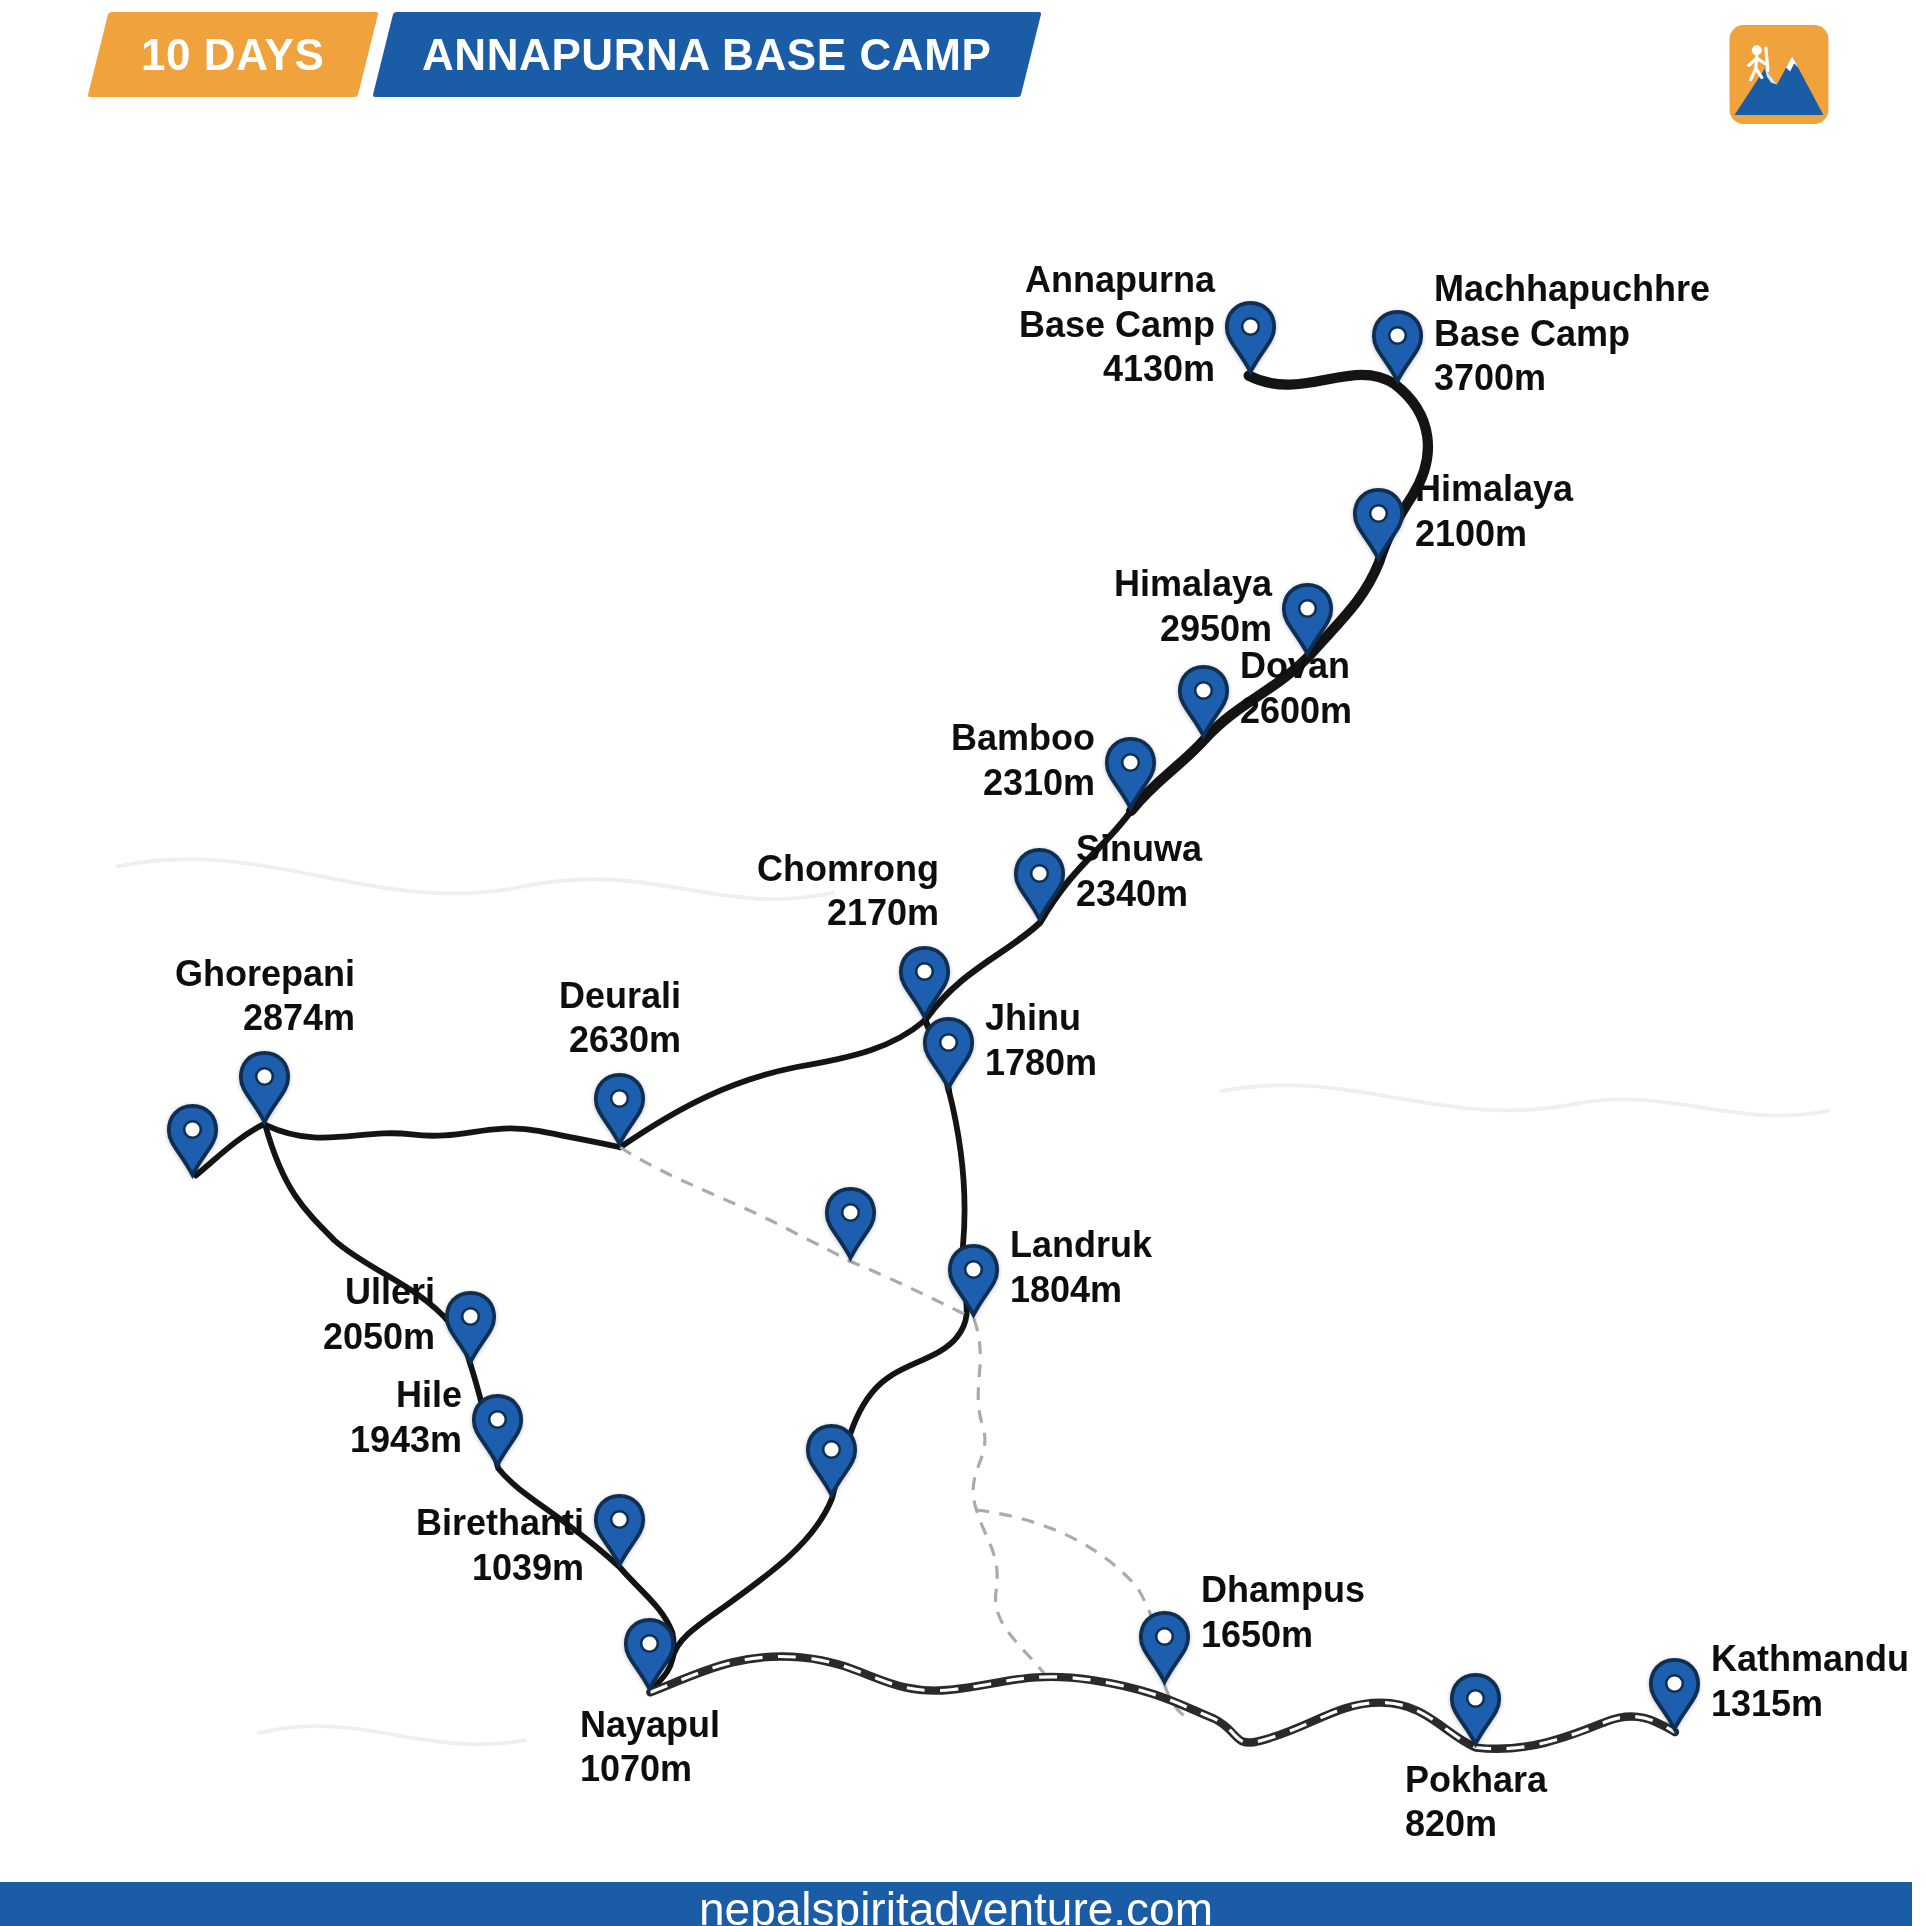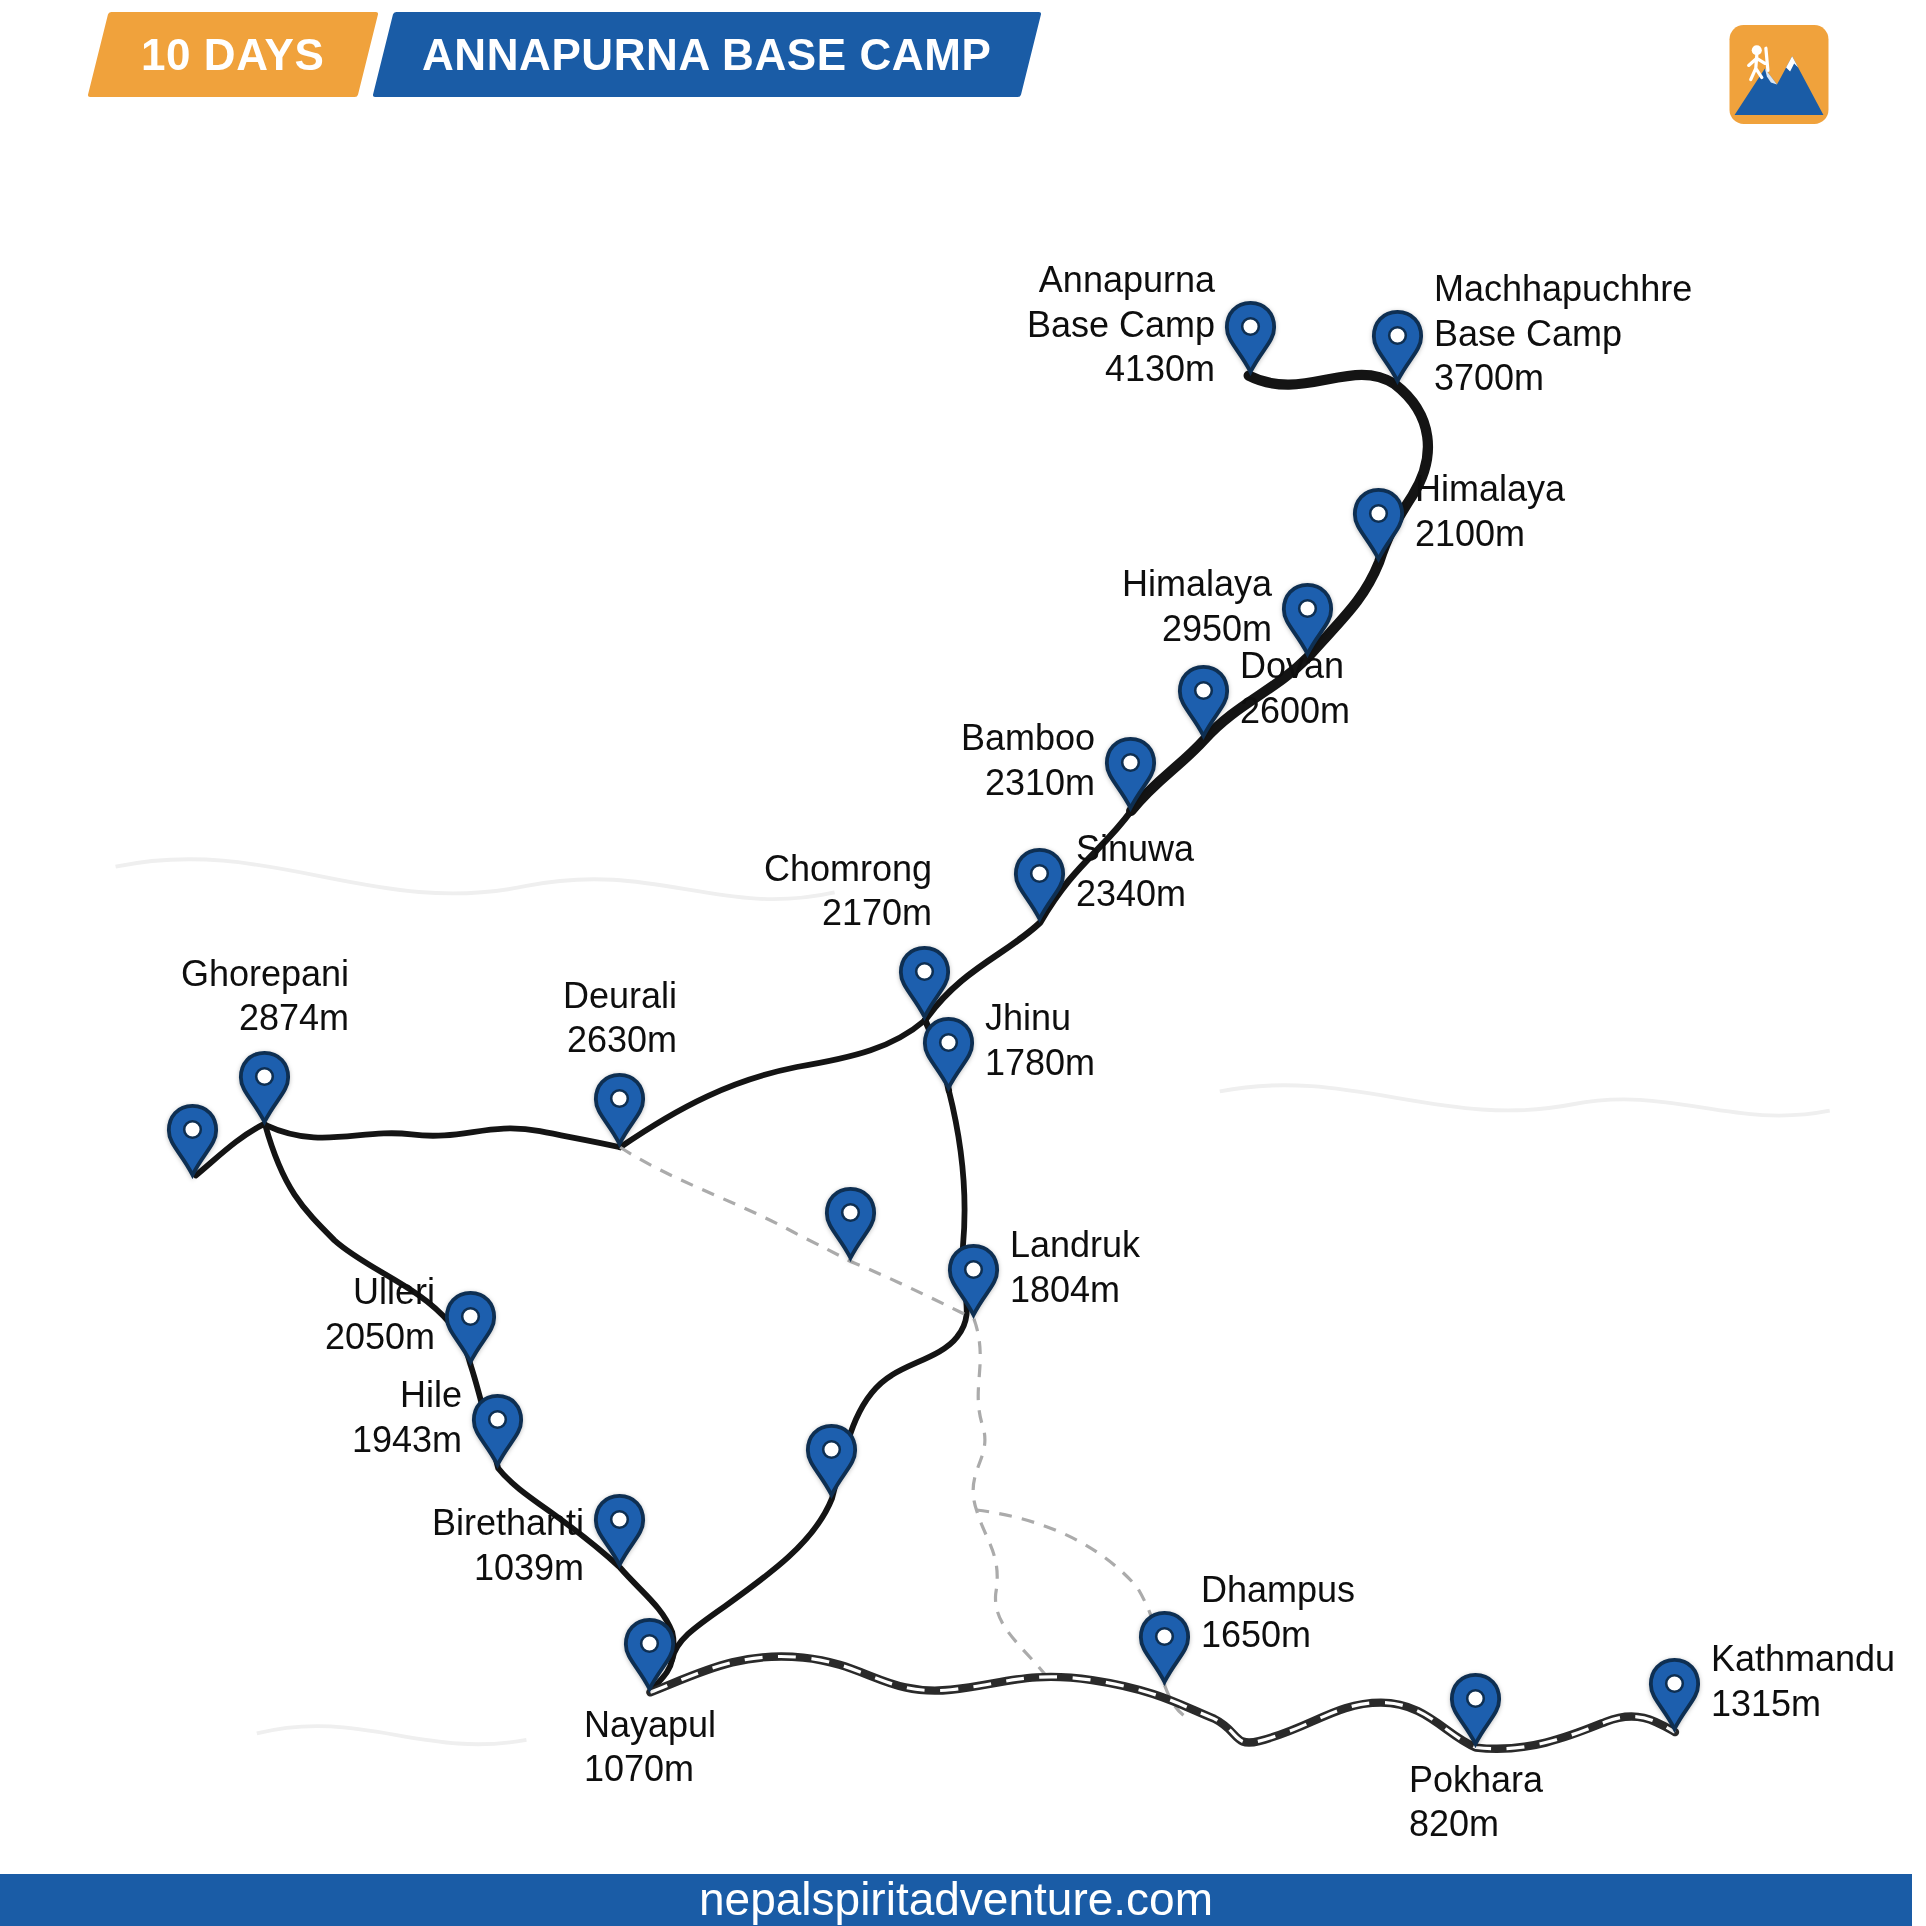--- a/index.html
+++ b/index.html
@@ -33,32 +33,32 @@
 
   
   .markers { position:absolute; left:0; top:0; width:1926px; height:1926px; }
   .marker { position:absolute; width:0; height:0; }
   .pin {
     position:absolute; left:-28px; top:-74px; width:55px; height:76px;
     filter:drop-shadow(0 1.9px 1.9px rgba(0,0,0,0.25));
   }
   .label {
     position:absolute; font-size:36px; line-height:1.24; color:#0e0e0e;
-    font-weight:400; white-space:nowrap;
+    font-weight:700; white-space:nowrap;
   }
   .label.pos-left   { right:36px; top:-49px; transform:translateY(-50%); text-align:right; }
   .label.pos-right  { left:36px;  top:-49px; transform:translateY(-50%); text-align:left; }
   .label.pos-top    { bottom:83px; left:0; transform:translateX(-50%); text-align:right; }
   .label.pos-bottom { top:11.6px;     left:0; transform:translateX(-50%); text-align:left; }
 
   
   .footer {
-    position:absolute; left:0; right:14px; bottom:0; height:52px;
+    position:absolute; left:0; right:14px; bottom:0; height:44px;
     background:var(--blue,#1A5CA6);
-    display:flex; align-items:flex-end; justify-content:center;
+    display:flex; align-items:flex-start; justify-content:center;
   }
   .footer-text { color:#ffffff; font-size:46px; font-weight:500; }
 </style>
 </head>
 <body>
 
 <div class="canvas" style="--orange: #F0A23C; --blue: #1A5CA6;">
 
   <div class="badge badge-days">
     <div class="badge-inner">10 DAYS</div>

